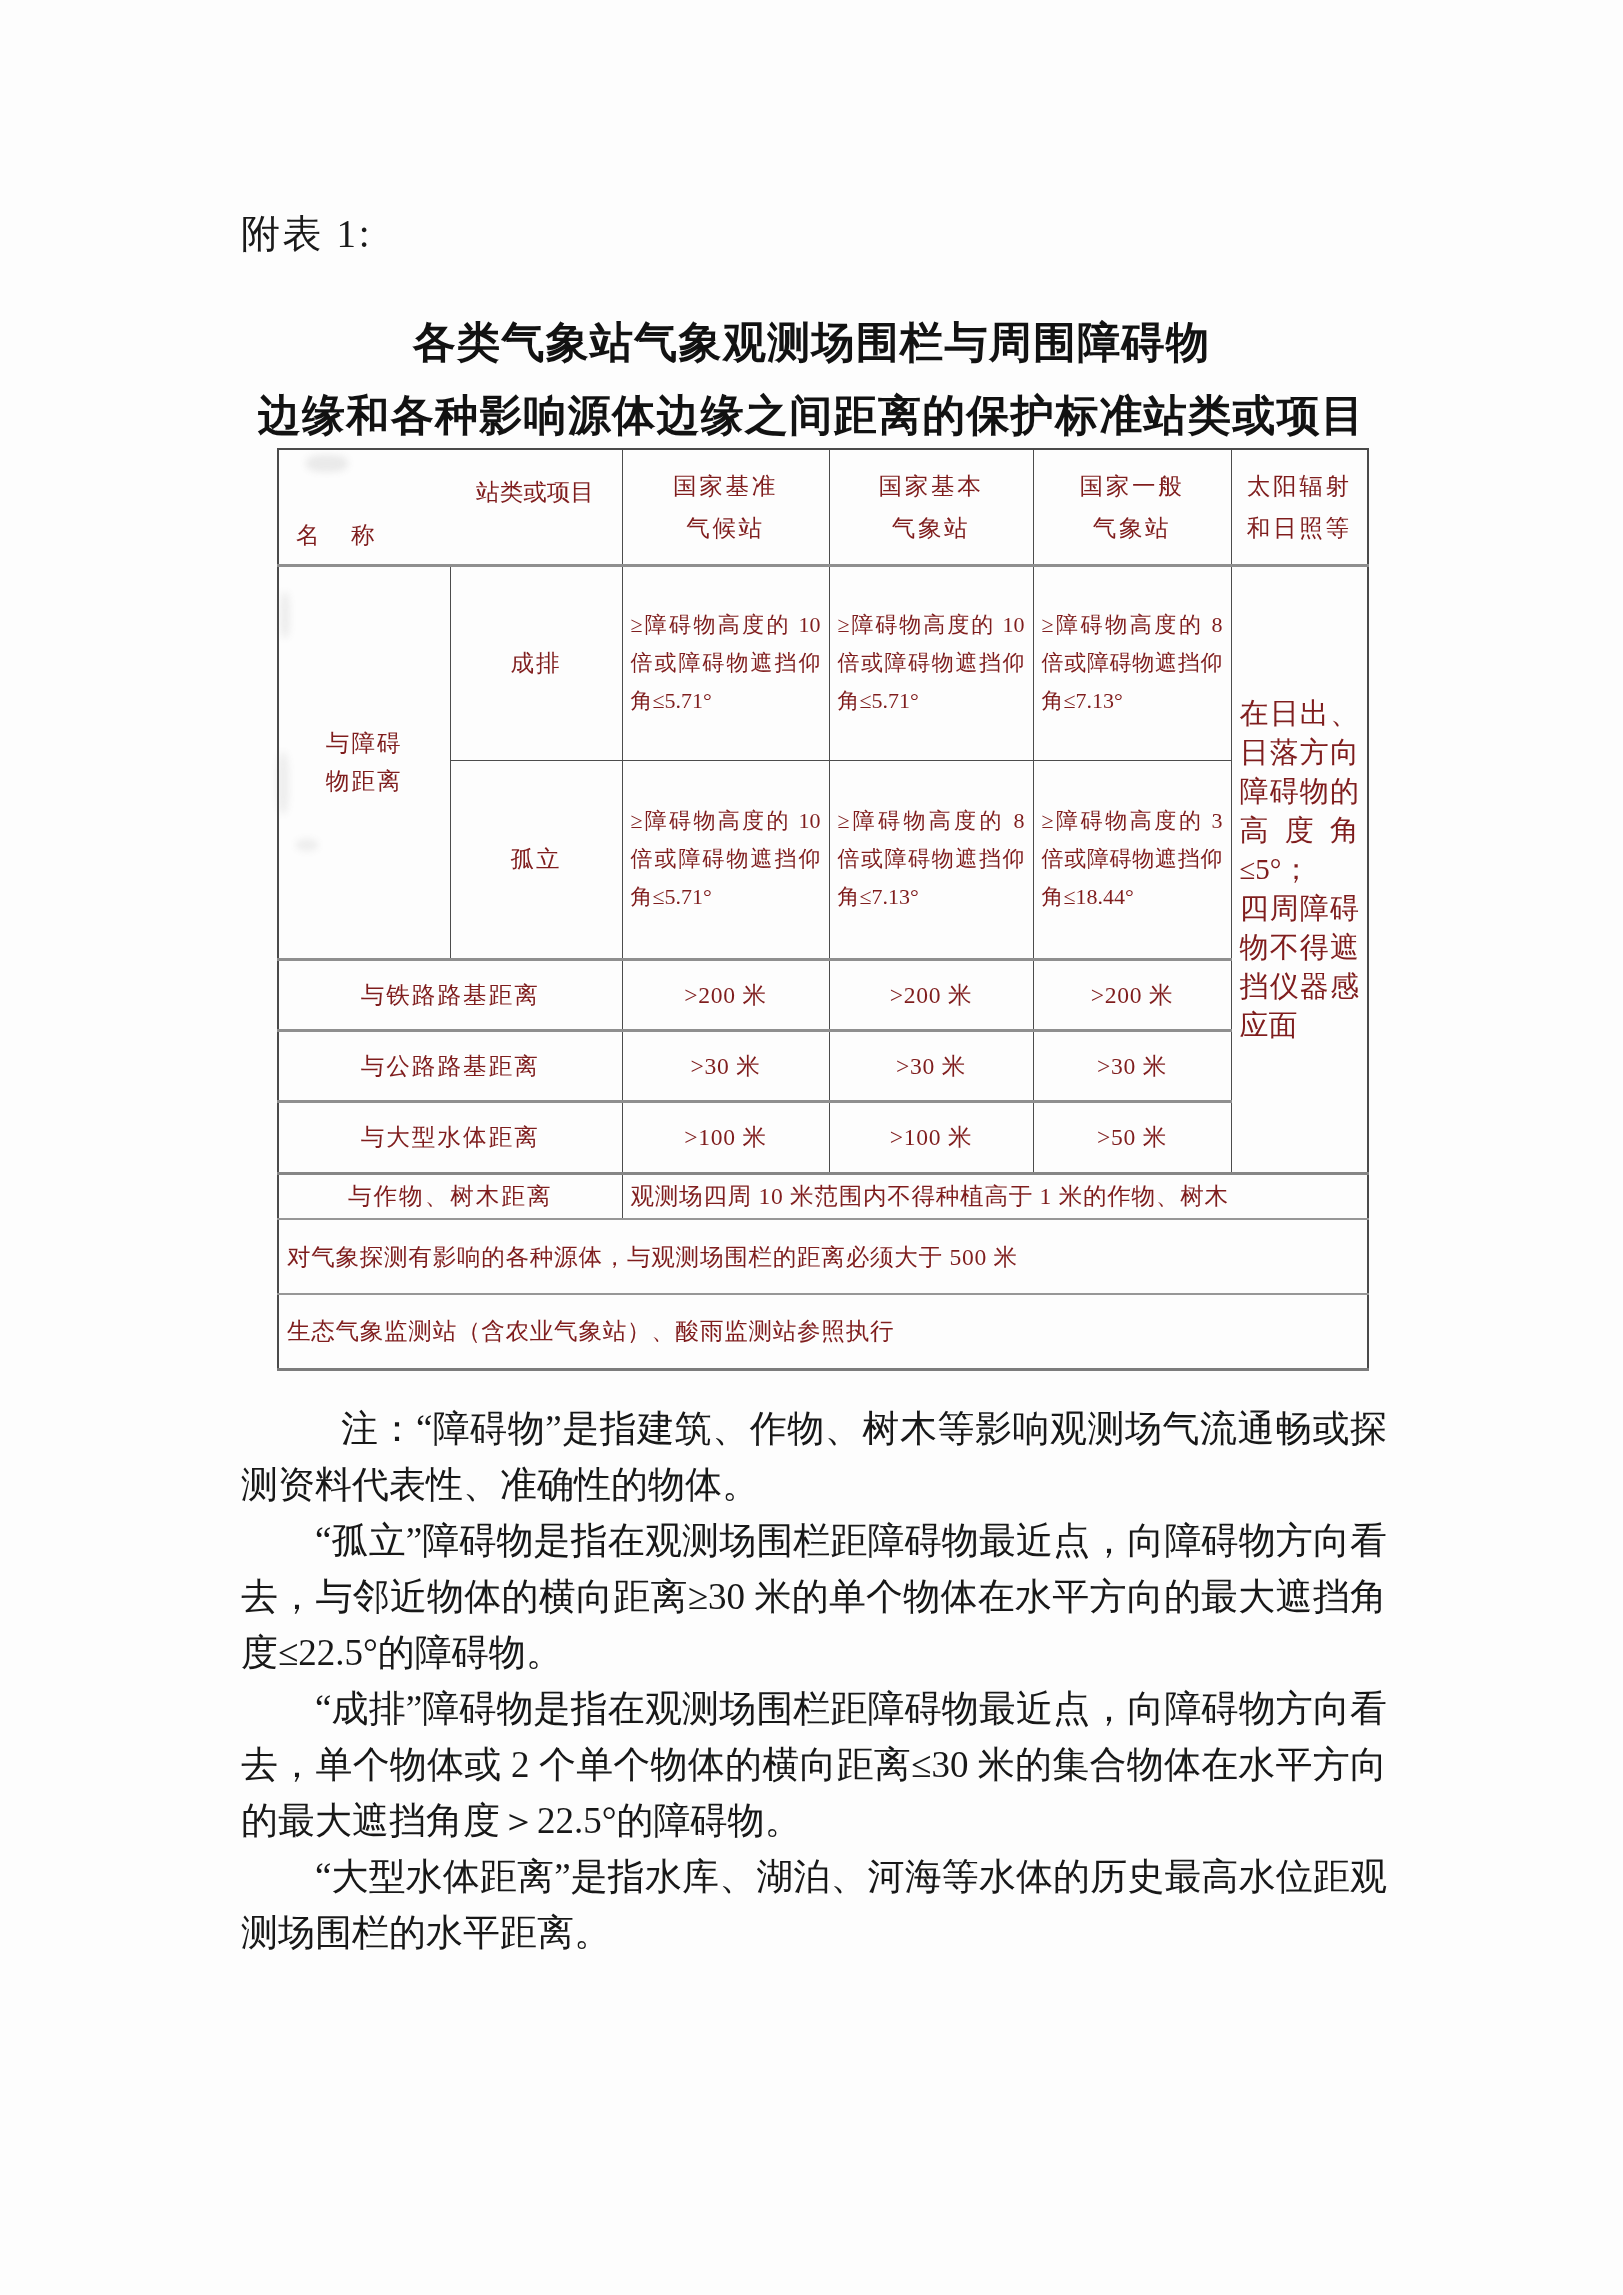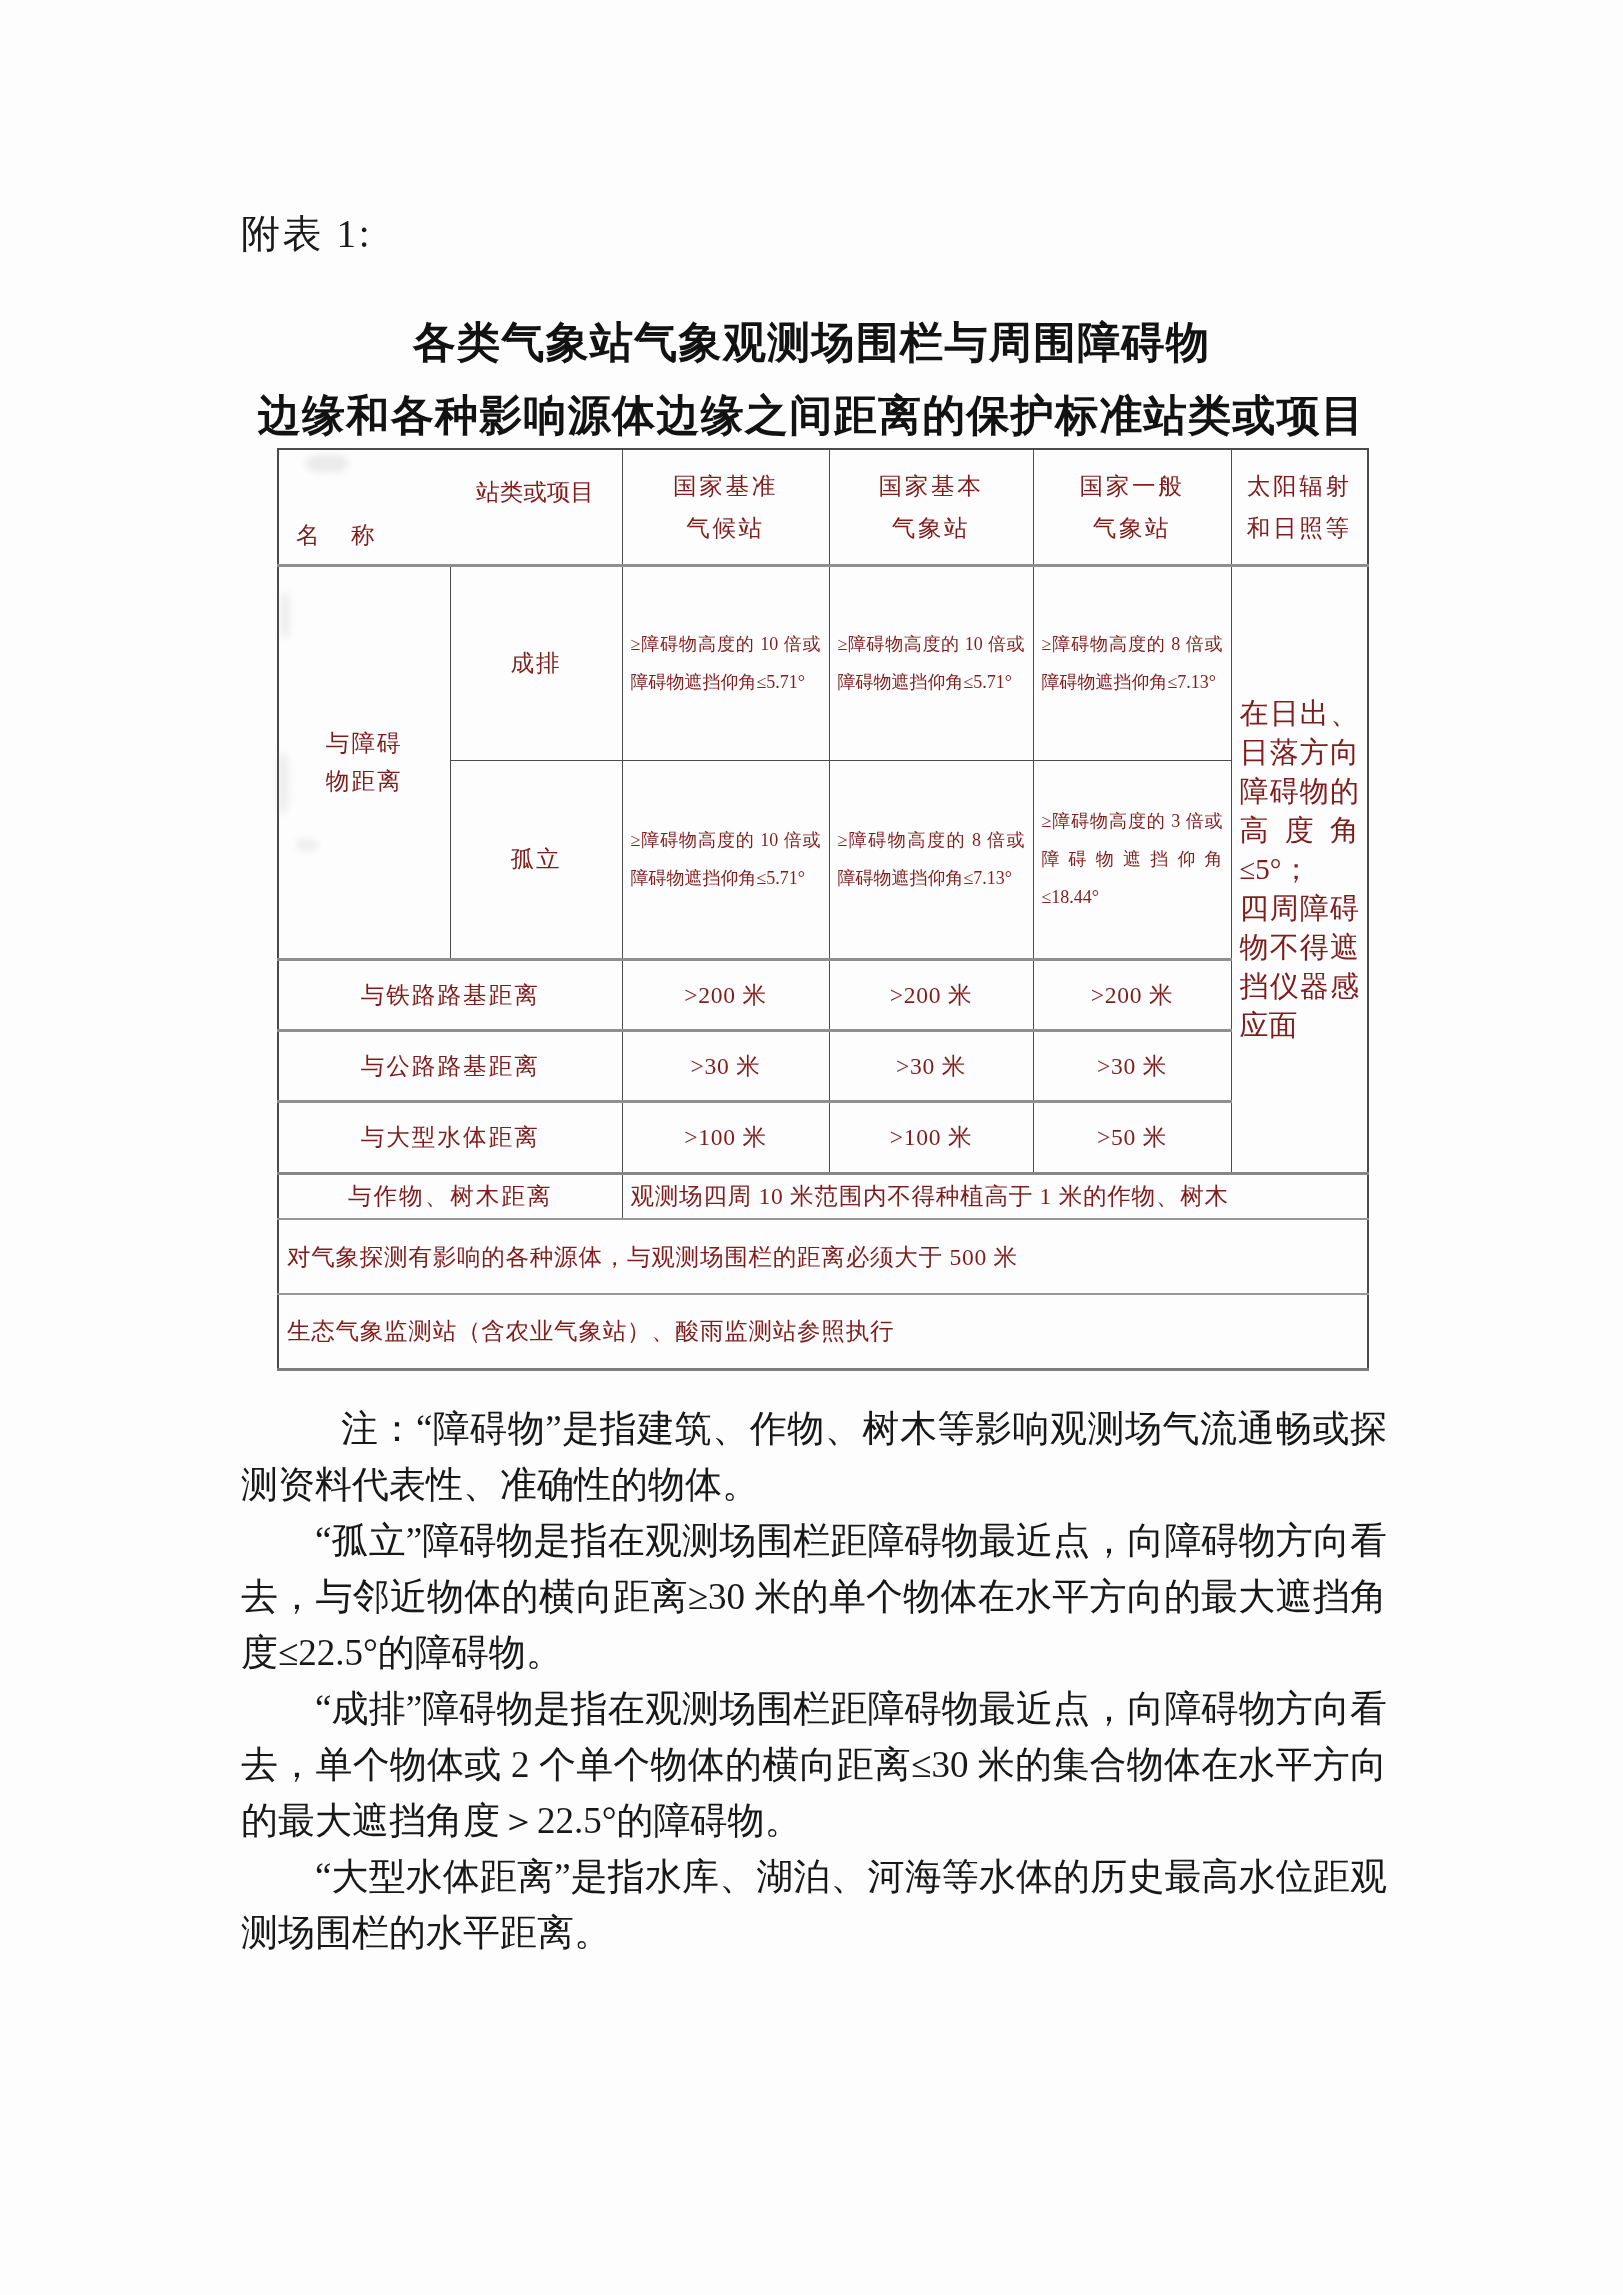--- a/index.html
+++ b/index.html
@@ -61,21 +61,21 @@
   .corner-bottom { display:block; text-align:left; padding:9.2px 0 0 9.2px; line-height:33px; letter-spacing:3.9px; }
 
   .station-head { text-align:center; padding:0 2.6px; }
   .station-head .hl { display:block; line-height:42px; letter-spacing:2.6px; }
 
   .group-label { text-align:center; }
   .group-label span { display:block; line-height:38px; letter-spacing:2px; }
 
   .sub-label { text-align:center; letter-spacing:2px; }
 
-  .val { text-align:justify; font-size:18px; line-height:38px; padding:0 6.5px; }
+  .val { text-align:justify; font-size:22px; line-height:38px; padding:0 6.5px; }
   .center-val { text-align:center; letter-spacing:0.7px; }
   .row-label { text-align:center; letter-spacing:2px; }
   .left-val  { text-align:left; padding-left:9.2px; letter-spacing:0.7px; }
 
   .solar { text-align:justify; padding:0 5.9px; font-size:29px; }
   .solar span { display:block; line-height:39px; }
 
   .notes {
     position:absolute; left:241px; top:1401px; width:1146px;
     font-size:37px; line-height:56px; text-align:justify; color:#181818;

